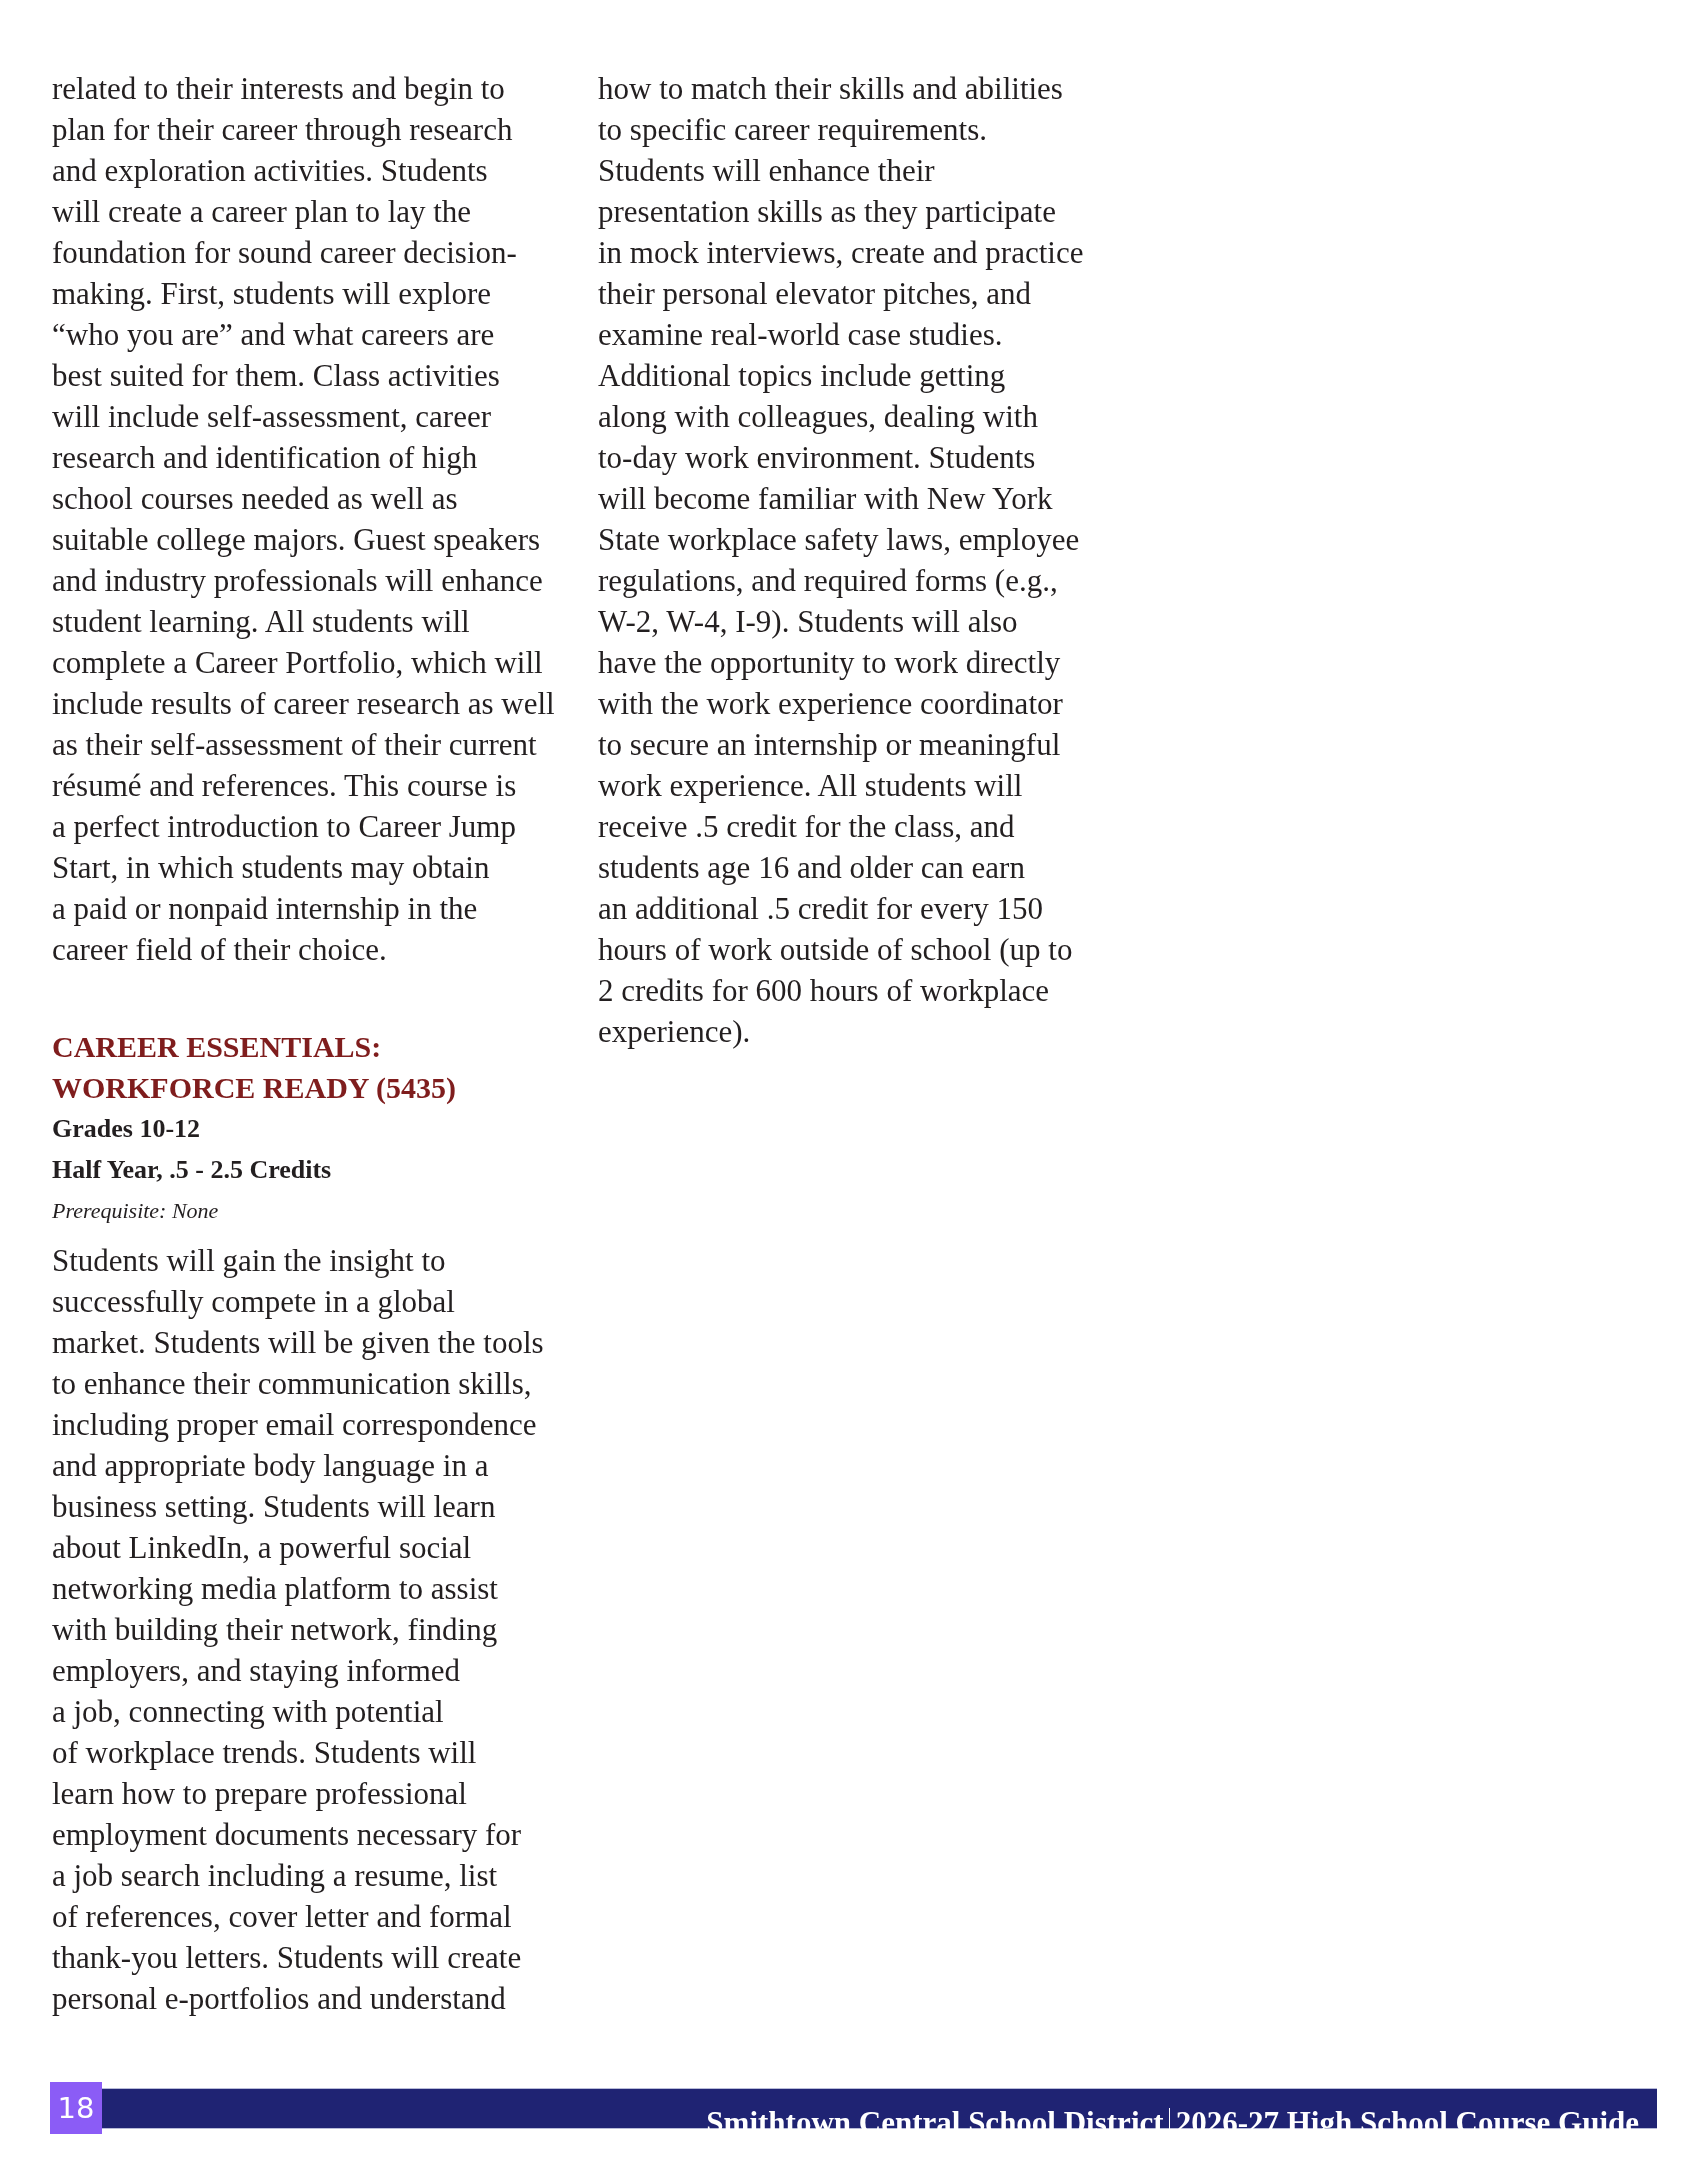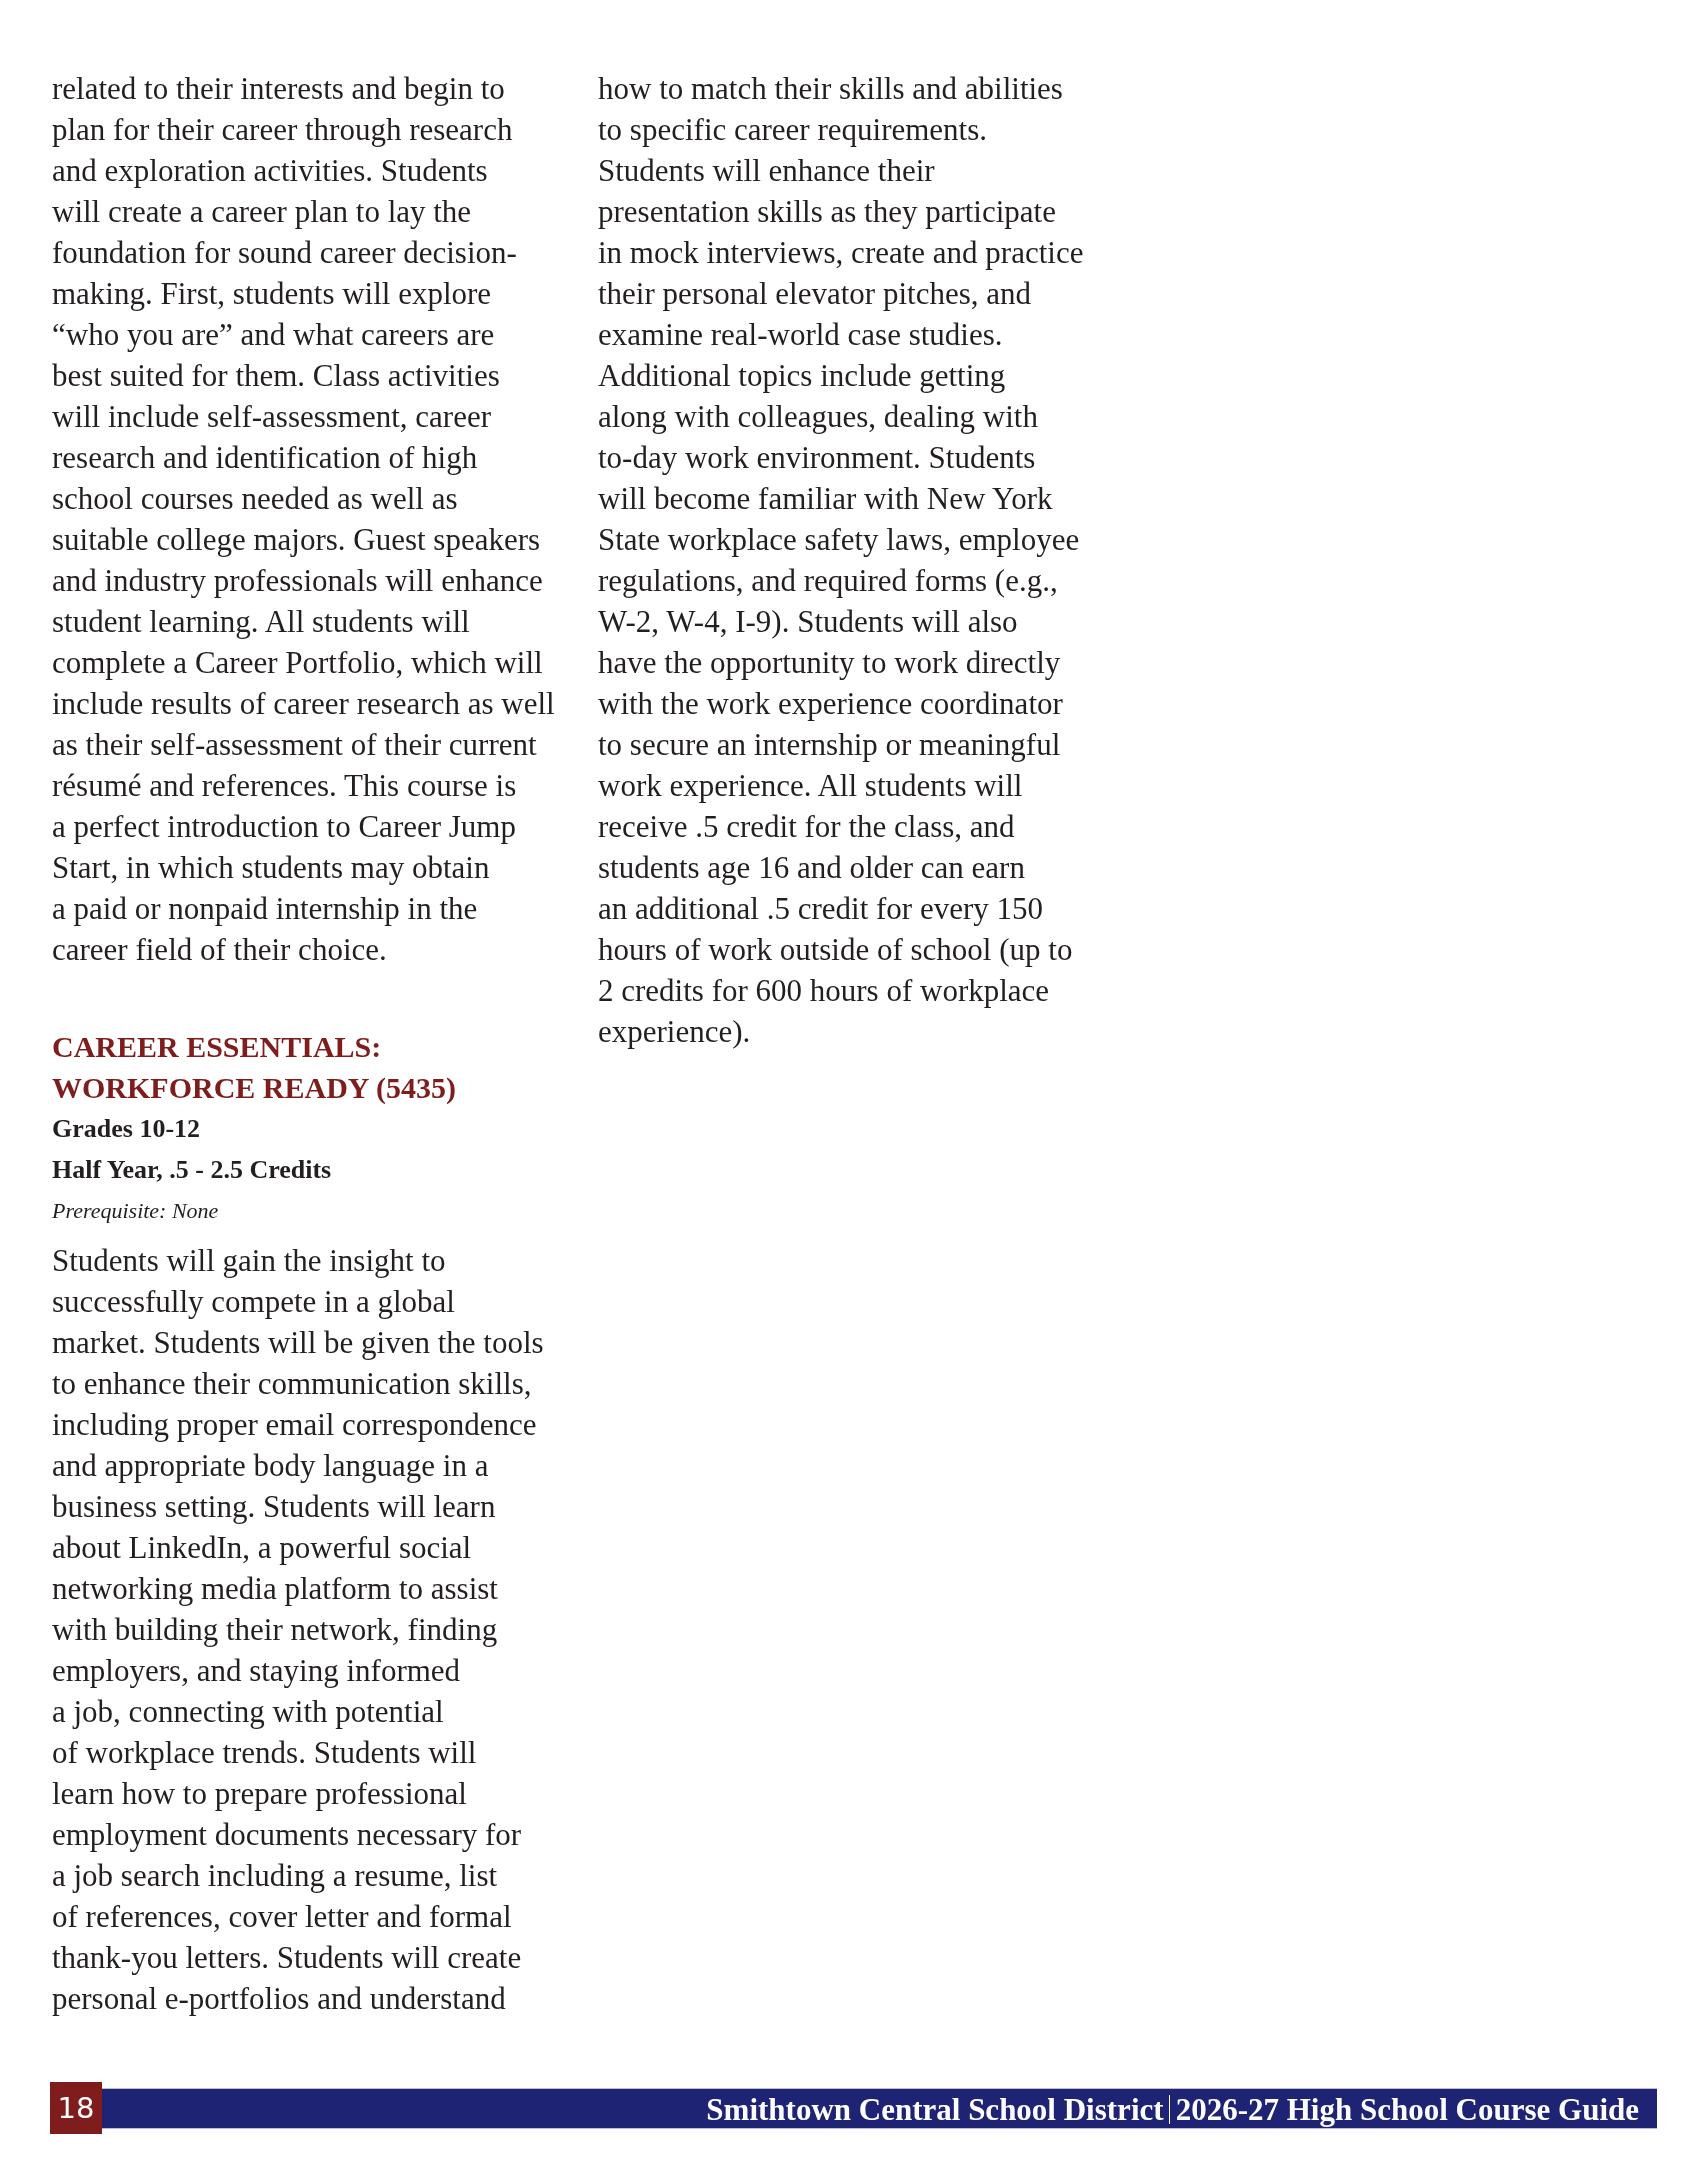--- a/index.html
+++ b/index.html
@@ -9,24 +9,24 @@
   .col-left { left: 52px; }
   .col-right { left: 598px; }
   .line { font-size: 31px; line-height: 41px; height: 41px; white-space: nowrap; display: block; }
   .heading { color: #7f1d1d; font-weight: bold; font-size: 30px; line-height: 41px; height: 41px; white-space: nowrap; display: block; }
   .meta-bold { font-weight: bold; font-size: 26px; line-height: 41px; height: 41px; white-space: nowrap; display: block; }
   .meta-italic { font-style: italic; font-size: 22px; line-height: 41px; height: 41px; white-space: nowrap; display: block; }
   .gap-large { height: 56px; }
   .gap-small { height: 8.7px; }
   .footer-bar { position: absolute; left: 102px; top: 2088px; width: 1555px; height: 41px;
                 background: #1f2373; border-top: 0.7px solid #b8bbd8; border-bottom: 0.7px solid #b8bbd8; box-sizing: border-box; }
-  .footer-text { position: absolute; right: 18px; top: 0; height: 40px; line-height: 41px;
+  .footer-text { position: absolute; right: 18px; top: 13px; height: 40px; line-height: 41px;
                  color: #ffffff; font-weight: bold; font-size: 31px; white-space: nowrap; }
   .footer-sep { display: inline-block; width: 1.3px; height: 29px; background: #ffffff; vertical-align: -4px; margin: 0 5.4px; }
-  .page-num { position: absolute; left: 50px; top: 2082px; width: 52px; height: 52px; background: #7f1d1d;
+  .page-num { position: absolute; left: 50px; top: 2082px; width: 52px; height: 52px; background: #8b5cf6;
               color: #ffffff; font-family: "DejaVu Sans", "Liberation Sans", sans-serif; font-size: 29px;
               line-height: 52px; text-align: center; font-weight: normal; }
 </style>
 </head>
 <body>
 
 <div class="col col-left">
   <div id="intro">
       <span class="line">related to their interests and begin to</span>
       <span class="line">plan for their career through research</span>

